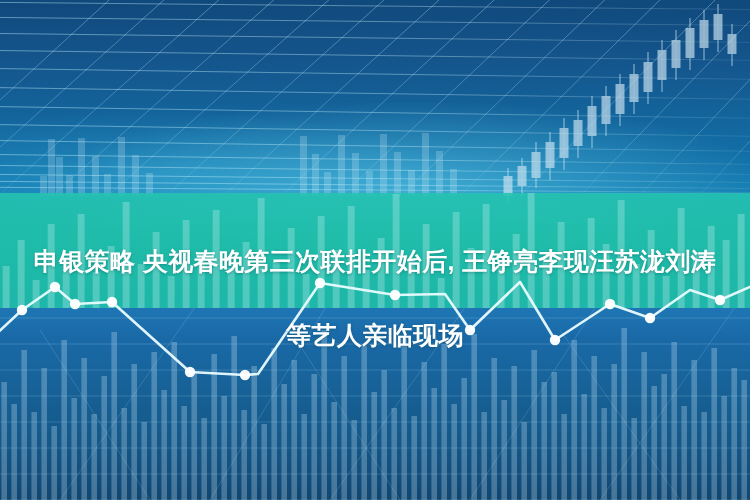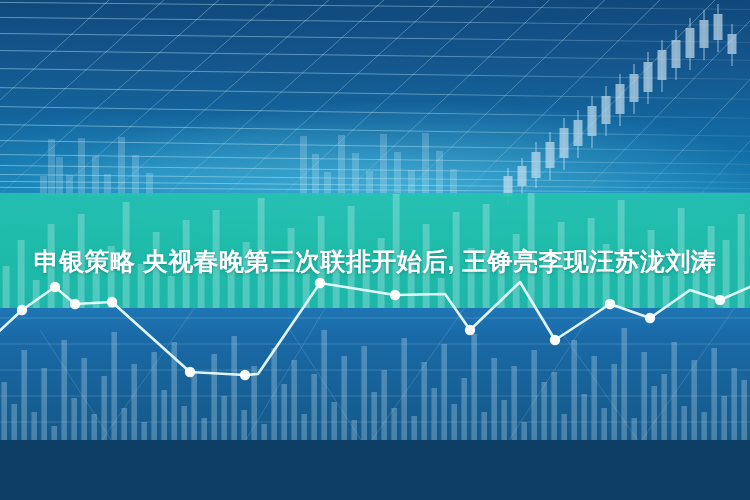--- a/index.html
+++ b/index.html
@@ -3,21 +3,21 @@
 <meta charset="utf-8">
 <style>
   html, body {
     margin: 0;
     padding: 0;
     background: #0d3f66;
   }
   #stage {
     position: relative;
     width: 750px;
-    height: 440px;
+    height: 500px;
     overflow: hidden;
     font-family: "Liberation Sans", "DejaVu Sans", sans-serif;
     background: #ec4899;
     text-decoration: underline;
   }
   .layer {
     position: absolute;
     left: 0;
     top: 0;
     width: 750px;
@@ -405,15 +405,16 @@
         <circle cx="470" cy="330" r="5.2" fill="#ffffff" opacity="0.97"></circle>
         <circle cx="555" cy="340" r="5.2" fill="#ffffff" opacity="0.97"></circle>
         <circle cx="610" cy="304" r="5.2" fill="#ffffff" opacity="0.97"></circle>
         <circle cx="650" cy="318" r="5.2" fill="#ffffff" opacity="0.97"></circle>
         <circle cx="720" cy="300" r="5.2" fill="#ffffff" opacity="0.97"></circle>
       </g>
   </svg>
 
   <div id="headline">
     <span class="ln">申银策略 央视春晚第三次联排开始后, 王铮亮李现汪苏泷刘涛</span>
+    <span class="ln">等艺人亲临现场</span>
   </div>
 
 </div>
 
 </body></html>

